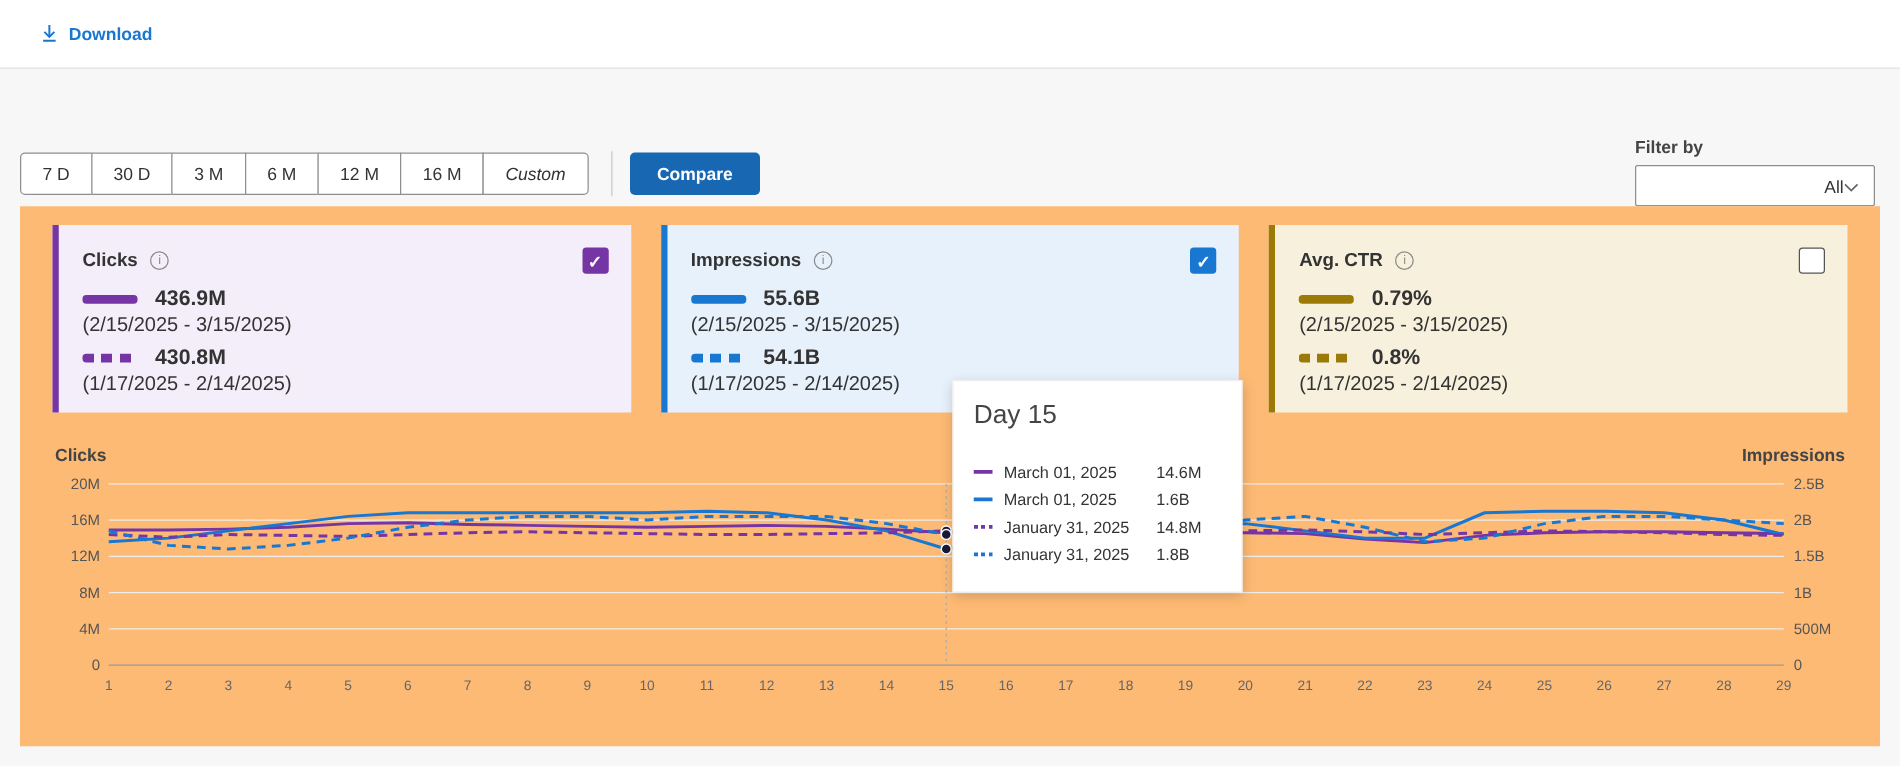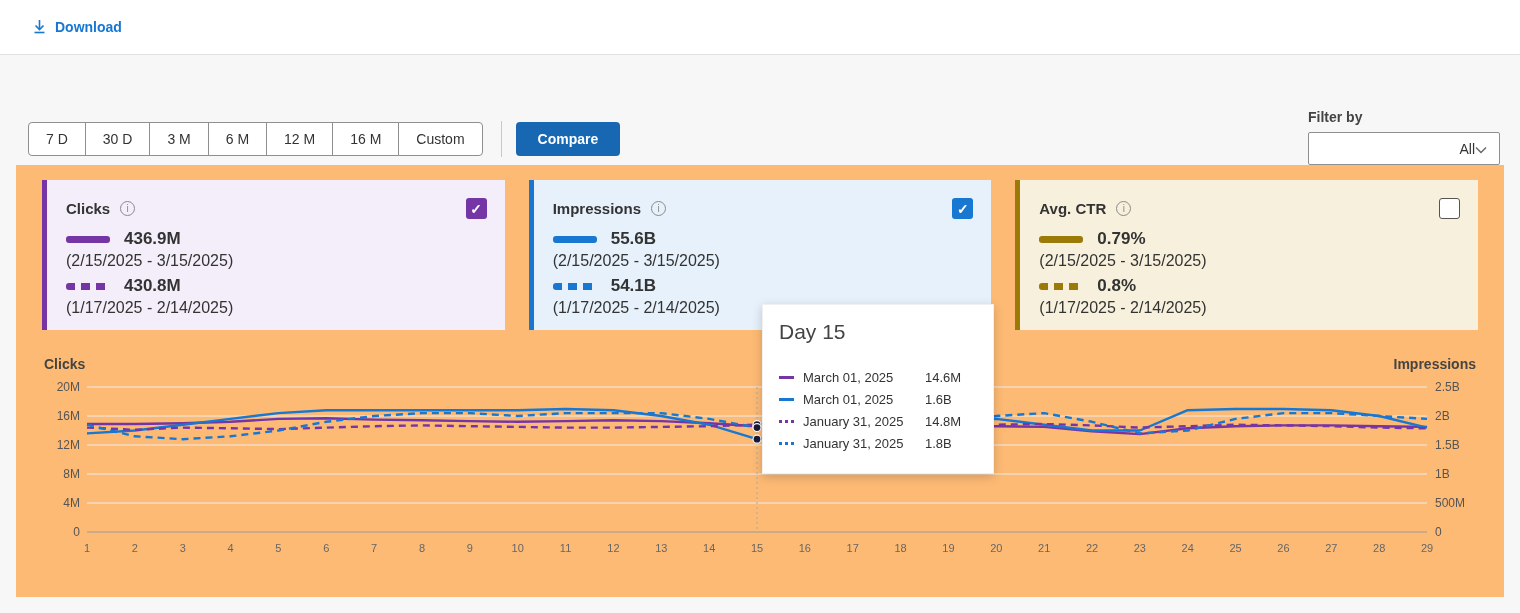--- a/index.html
+++ b/index.html
@@ -9,22 +9,22 @@
   .topbar { background:#fff; border-bottom:1px solid #e1e1e1; height:55px; display:flex; align-items:center; justify-content:space-between; padding:0 32px; }
   .page-title { font-size:20px; font-weight:bold; color:#333; }
   .download-btn { display:flex; align-items:center; gap:8px; color:#1777d1; font-size:14px; font-weight:bold; cursor:pointer; background:none; border:none; }
   .download-btn svg { display:block; }
 
   
   .controls { display:flex; align-items:flex-end; justify-content:space-between; padding:14px 16px 0 16px; height:110px; }
   .left-controls { display:flex; align-items:center; margin-bottom:8px; }
   .range-group { display:inline-flex; }
   .range-btn { background:#fff; border:1px solid #8f8f8f; padding:8px 17px; font-size:14px; color:#333; margin-left:-1px; cursor:pointer; font-family:inherit; }
-  .range-btn:first-child { border-radius:4px 0 0 4px; margin-left:12px; }
-  .range-btn:last-child { border-radius:0 4px 4px 0; }
+  .range-btn:first-child { border-radius:4px 0 0 4px; margin-left:0; }
+  .range-btn:last-child { border-radius:0 4px 4px 0;font-style:italic; }
   .vdivider { width:1px; height:36px; background:#c8c8c8; margin:0 14px 0 18px; }
   .compare-btn { background:#1767b2; color:#fff; border:none; border-radius:4px; padding:9px 22px; font-size:14px; font-weight:bold; cursor:pointer; font-family:inherit; }
   .filter-wrap { width:192px; margin-right:4px;margin-top:27px; }
   .filter-label { font-size:14px; font-weight:bold; color:#444; margin-bottom:7px; }
   .filter-select { display:flex; align-items:center; justify-content:flex-end; background:#fff; border:1px solid #8f8f8f; border-radius:2px; height:33px; padding:0 12px; font-size:14px; color:#333; cursor:pointer; }
 
   
   .panel { position:relative; background:#fdba74; margin:0 16px 13px 16px; height:432px; padding:15px 26px 10px 26px; }
   .cards-row { display:flex; gap:24px; }
   .metric-card { flex:1; border-left:5px solid #888; padding:18px 18px 16px 19px; height:150px; }

